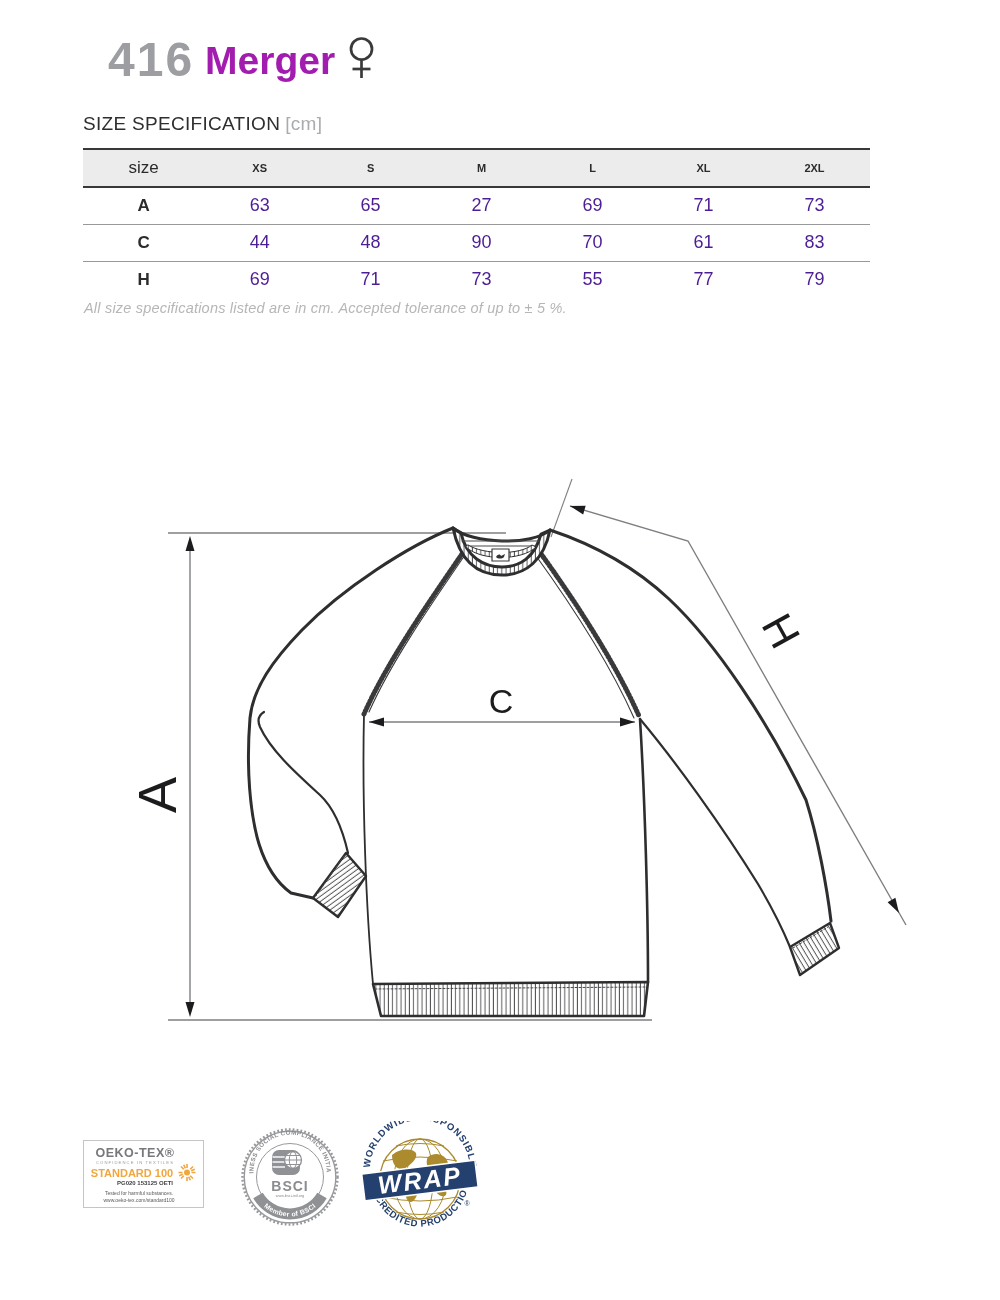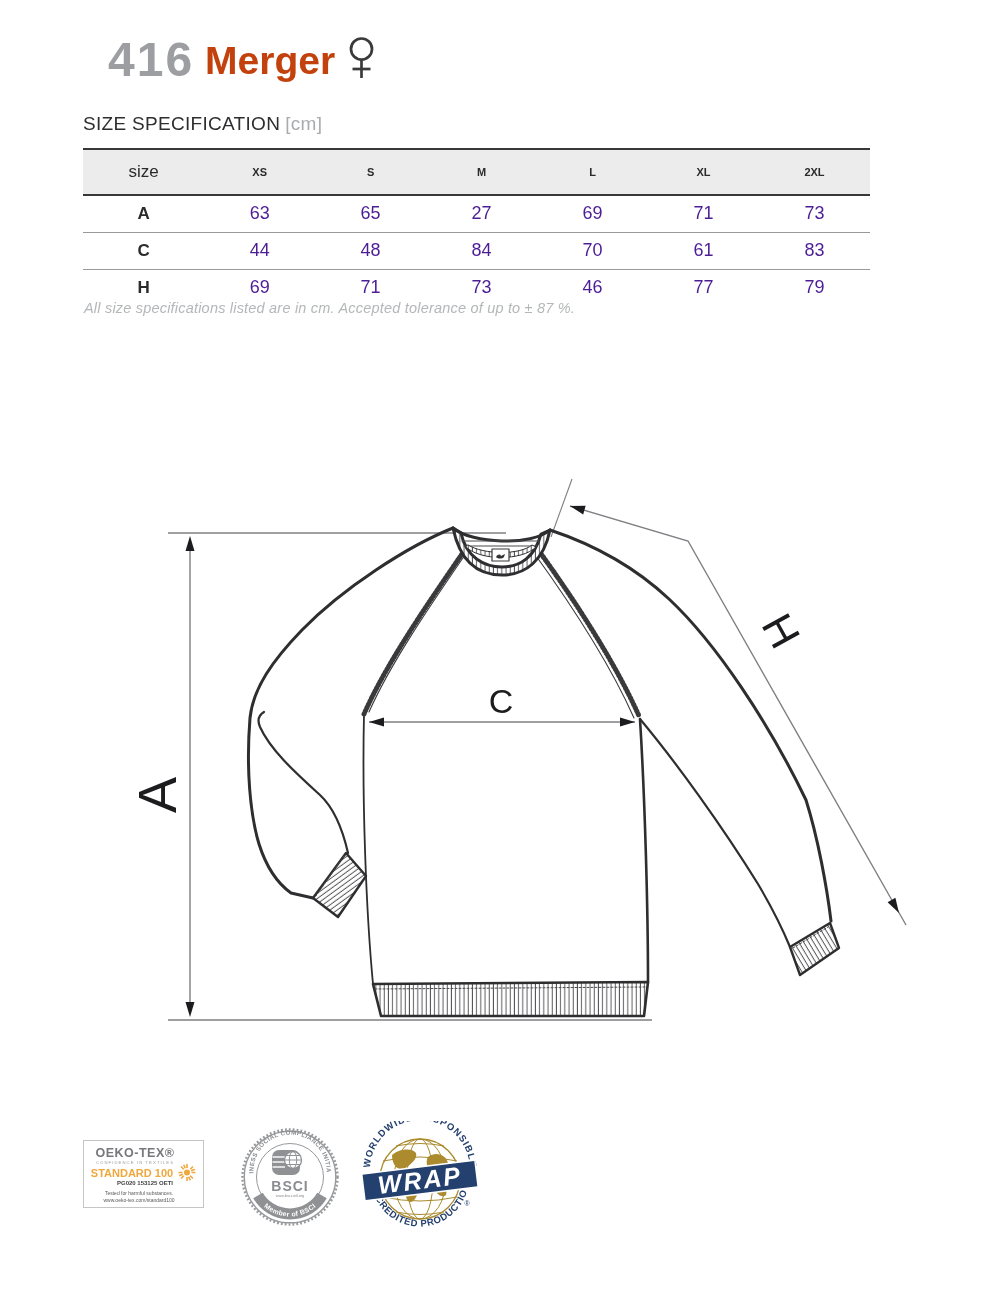--- a/index.html
+++ b/index.html
@@ -3,30 +3,30 @@
 <meta charset="utf-8">
 <style>
   html,body{margin:0;padding:0;}
   body{
     width:1000px;height:1300px;position:relative;overflow:hidden;background:#ffffff;
     font-family:"Liberation Sans",sans-serif;color:#2b2b2d;
   }
   
   .title-row{position:absolute;left:83px;top:36px;display:flex;align-items:center;gap:11px;margin-left:25px;}
   .product-code{font-size:48px;font-weight:700;color:#9c9ea1;letter-spacing:2px;line-height:1;}
-  .product-name{font-size:39px;font-weight:700;color:#c2410c;line-height:1;}
+  .product-name{font-size:39px;font-weight:700;color:#a21caf;line-height:1;}
   .gender{align-self:flex-end;margin-bottom:-6px;}
   .section-head{position:absolute;left:83px;top:113px;font-size:19px;font-weight:400;color:#2e2e30;letter-spacing:.3px;}
   .section-head .unit{color:#a9abae;margin-left:5px;}
   
   .spec-table{position:absolute;left:83px;top:148px;width:787px;border-collapse:collapse;table-layout:fixed;
     border-top:2.5px solid #38383a;}
   .spec-table thead tr{background:#ececec;border-bottom:2.5px solid #38383a;}
   .spec-table th,.spec-table td{text-align:center;vertical-align:middle;padding:0;}
-  .spec-table thead tr{height:46px;}
+  .spec-table thead tr{height:38px;}
   .spec-table tbody tr{height:37px;}
   .spec-table tbody tr + tr{border-top:1.5px solid #98999b;}
   .th-size{font-weight:400;font-size:17px;color:#2b2b2d;}
   .th-col{font-weight:700;font-size:11px;color:#2b2b2d;}
   .row-label{font-weight:700;font-size:17px;color:#2b2b2d;}
   .cell-val{font-weight:400;font-size:18px;color:#4c1d95;}
   .note{position:absolute;left:84px;top:300px;font-size:14.5px;font-style:italic;color:#b4b6b8;letter-spacing:.2px;}
   
   .drawing{position:absolute;left:0;top:0;}
   svg text{font-family:"Liberation Sans",sans-serif;}
@@ -83,38 +83,38 @@
       <td class="cell-val">65</td>
       <td class="cell-val">27</td>
       <td class="cell-val">69</td>
       <td class="cell-val">71</td>
       <td class="cell-val">73</td>
     </tr>
     <tr>
       <td class="row-label">C</td>
       <td class="cell-val">44</td>
       <td class="cell-val">48</td>
-      <td class="cell-val">84</td>
+      <td class="cell-val">90</td>
       <td class="cell-val">70</td>
       <td class="cell-val">61</td>
       <td class="cell-val">83</td>
     </tr>
     <tr>
       <td class="row-label">H</td>
       <td class="cell-val">69</td>
       <td class="cell-val">71</td>
       <td class="cell-val">73</td>
-      <td class="cell-val">46</td>
+      <td class="cell-val">55</td>
       <td class="cell-val">77</td>
       <td class="cell-val">79</td>
     </tr>
   </tbody>
 </table>
 
-<div class="note">All size specifications listed are in cm. Accepted tolerance of up to ± 87 %.</div>
+<div class="note">All size specifications listed are in cm. Accepted tolerance of up to ± 5 %.</div>
 
 <svg class="drawing" width="1000" height="1300" viewBox="0 0 1000 1300">
   <defs>
     <pattern id="rib" width="4.2" height="6" patternUnits="userSpaceOnUse">
       <rect width="4.2" height="6" fill="#ffffff"></rect>
       <line x1="2" y1="0" x2="2" y2="6" stroke="#47474a" stroke-width="0.9"></line>
     </pattern>
     <pattern id="ribL" width="4.2" height="6" patternUnits="userSpaceOnUse" patternTransform="rotate(54)">
       <rect width="4.2" height="6" fill="#ffffff"></rect>
       <line x1="2" y1="0" x2="2" y2="6" stroke="#47474a" stroke-width="0.9"></line>

